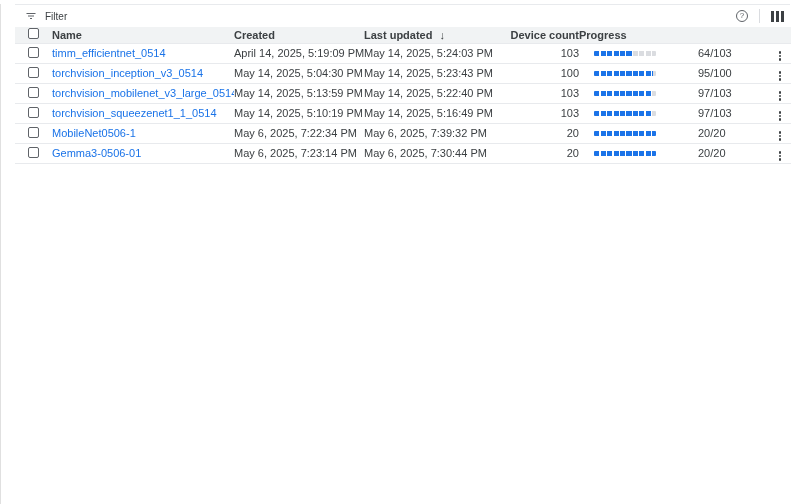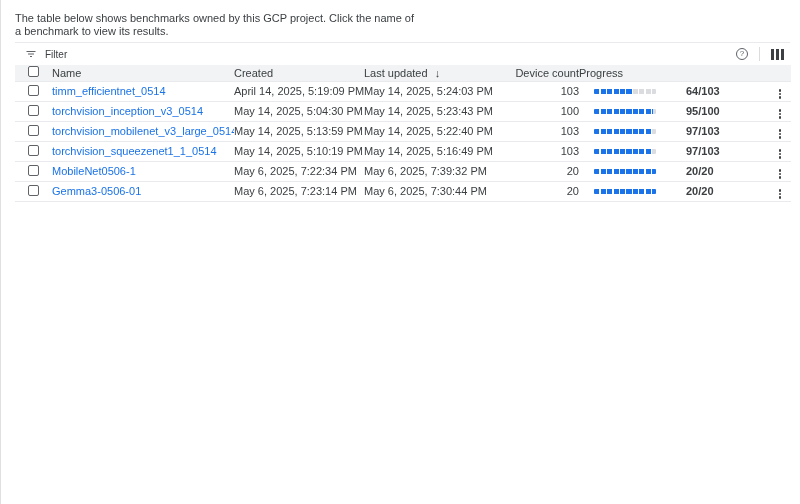--- a/index.html
+++ b/index.html
@@ -68,59 +68,55 @@
     font-size: 8px; line-height: 10px; text-align: center;
     display: inline-block; cursor: pointer;
   }
   .v-divider { width: 1px; height: 14px; background: #dadce0; margin: 0 11px; }
   .columns-icon { display: inline-flex; gap: 2px; cursor: pointer; }
   .columns-icon i { display: block; width: 3px; height: 11px; background: #3c4043; }
   
   table { width: 100%; border-collapse: collapse; table-layout: fixed; font-size: 11px; }
   th, td { padding: 0; height: 16px; vertical-align: middle; white-space: nowrap; overflow: hidden; }
   thead tr { background: #f1f3f4; }
-  th { text-align: left; font-weight: 400; color: #3c4043; font-size: 11px; margin-left: 16px; }
+  th { text-align: left; font-weight: 700; color: #3c4043; font-size: 11px; margin-left: 16px; }
   tbody tr { border-bottom: 1px solid #e8eaed; background: #fff; }
   thead tr { border-bottom: 1px solid #e8eaed; }
   .num { text-align: right; }
   .cb {
     display: inline-block; width: 11px; height: 11px;
     border: 1.5px solid #5f6368; border-radius: 2px;
     margin-left: 13px; cursor: pointer; background: #fff;
   }
   .lnk { color: #1a73e8; cursor: pointer; }
   .sort-arrow { margin-left: 7px; font-size: 11px; color: #3c4043; }
   .pcell { display: flex; align-items: center; padding-left: 15px; }
   .bar {
     position: relative; width: 62px; height: 5px; border-radius: 1px;
     background: repeating-linear-gradient(90deg, #dadce0 0 5px, #ffffff 5px 6.5px);
     overflow: hidden;
   }
   .bar-fill {
     position: absolute; left: 0; top: 0; height: 100%;
     background: repeating-linear-gradient(90deg, #1a73e8 0 5px, #ffffff 5px 6.5px);
   }
-  .frac { margin-left: 30px; color: #3c4043; font-weight: bold; }
+  .frac { margin-left: 42px; color: #3c4043; }
   .kebab {
     display: inline-flex; flex-direction: column; gap: 1px;
     align-items: center; justify-content: center;
     width: 100%; cursor: pointer; padding: 2px 0;
   }
   .kebab i { display: block; width: 2.5px; height: 2.5px; border-radius: 50%; background: #3c4043; }
 </style>
 </head>
 <body>
 
 <div class="page">
 
 
-  <div class="description">
-    <div>The table below shows benchmarks owned by this GCP project. Click the name of</div>
-    <div>a benchmark to view its results.</div>
-  </div>
 
   <div class="card">
 
     <div class="toolbar">
       <button class="filter-btn">
         <svg class="filter-svg" viewBox="0 0 24 24">
             <path d="M10 18h4v-2h-4v2zM3 6v2h18V6H3zm3 7h12v-2H6v2z"></path>
           </svg>
         <span>Filter</span>
       </button>

